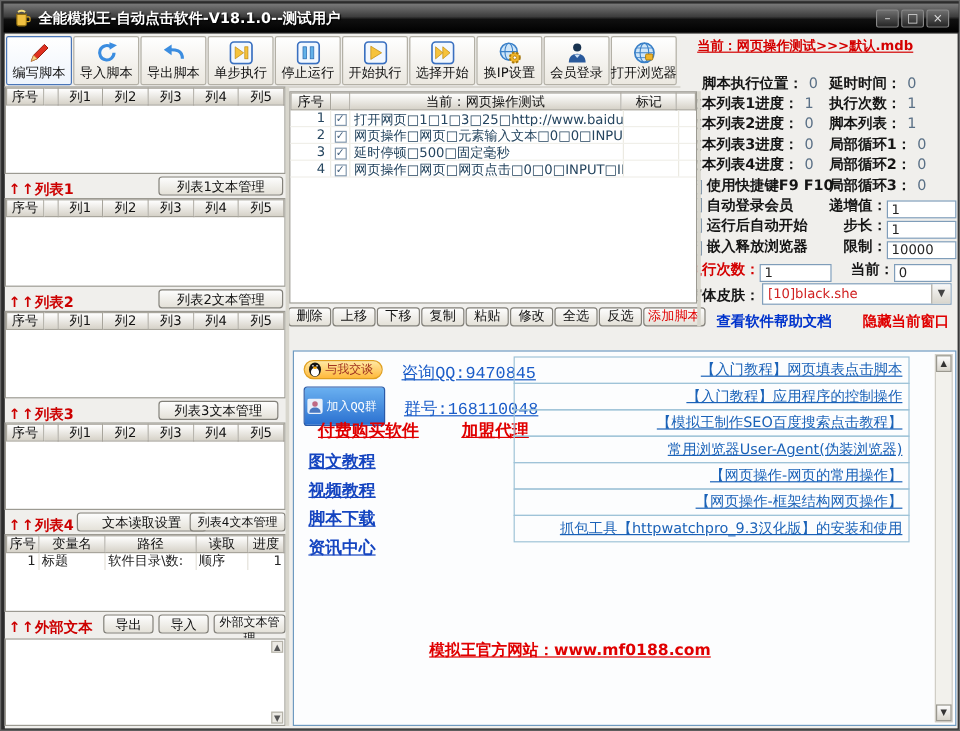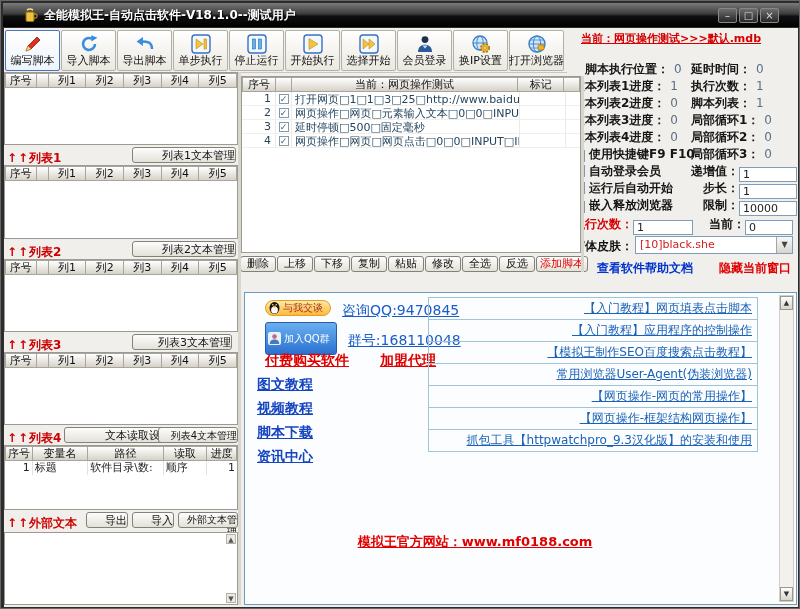--- a/index.html
+++ b/index.html
@@ -2,21 +2,21 @@
 <html><head>
 <meta charset="utf-8">
 <style>
   * { box-sizing: border-box; margin: 0; padding: 0; }
   body { font-family: "DejaVu Sans", "Liberation Sans", sans-serif; background:#888; }
   .stage { position:relative; width:800px; height:609px; background:#2c2c2c; overflow:hidden;
            border:1px solid #666; }
   
   .titlebar { position:absolute; left:2px; top:2px; width:796px; height:24px;
     background:linear-gradient(#7a7a7a 0%, #3d3d3d 45%, #101010 55%, #000 100%);
-    display:flex; align-items:center; padding:0 20px; }
+    display:flex; align-items:center; padding:0 8px; }
   .titlebar .title { color:#fff; font-size:12px; font-weight:bold; margin-left:5px;
     text-shadow:1px 1px 1px #000; white-space:nowrap; }
   .winbtns { margin-left:auto; display:flex; gap:2px; }
   .wbtn { width:19px; height:15px; background:linear-gradient(#6e6e6e,#262626);
     border:1px solid #888; color:#ddd; font-size:10px; line-height:13px; text-align:center;
     border-radius:2px; cursor:default; }
   
   .client { position:absolute; left:3px; top:27px; width:794px; height:579px; background:#f0efec; }
   
   .toolbar { position:absolute; left:3px; top:28px; width:563px; height:44px;
@@ -55,21 +55,21 @@
     border:1px solid #9c9a92; }
   .lhead { display:flex; height:15px; }
   .hc { background:linear-gradient(#ffffff,#d6d2c8); border:1px solid #a8a59c; border-left:none;
     font-size:11px; text-align:center; line-height:13px; color:#111; overflow:hidden; }
   .hc:first-child { border-left:1px solid #a8a59c; }
   .lsec { position:absolute; left:3px; width:234px; height:16px; }
   .arrows { color:#cc0000; font-weight:bold; font-size:12px; letter-spacing:1px; margin-left:3px; }
   .seclabel { color:#cc0000; font-weight:bold; font-size:12px; }
   .secbtn { position:absolute; height:16px; background:linear-gradient(#fdfdfd,#e4e1d8);
     border:1px solid #83817a; border-radius:3px; font-size:11px; line-height:13px;
-    padding:0 0; color:#111; font-family:inherit;text-align:right; }
+    padding:0 0; color:#111; font-family:inherit; }
   .drow { display:flex; height:14px; font-size:11px; color:#222; }
   .dc { border-right:1px solid #e4e2da; padding:0 2px; line-height:14px; overflow:hidden; white-space:nowrap; }
   .extbox { position:absolute; left:3px; width:234px; background:#fff; border:1px solid #9c9a92; }
   .mini-arrow { position:absolute; right:1px; width:10px; height:10px; font-size:7px;
     color:#555; text-align:center; line-height:10px; background:#eceae4; border:1px solid #b5b2a8; }
   
   .scripttable { position:absolute; left:240px; top:75px; width:340px; height:177px;
     background:#fff; border:1px solid #9c9a92; }
   .srow2 { display:flex; height:14px; font-size:11px; color:#25455f; border-bottom:1px solid #f0efe9; }
   .cnum { width:34px; text-align:right; padding-right:4px; border-right:1px solid #eceae2; }
@@ -87,29 +87,29 @@
   
   .tabbar { position:absolute; left:243px; top:272px; width:553px; height:19px; display:flex; }
   .tab { flex:1; background:linear-gradient(#fdfdfd,#e2dfd6); border:1px solid #8a887e;
     border-left:none; font-size:12px; text-align:center; line-height:17px; color:#222; }
   .tab:first-child { border-left:1px solid #8a887e; }
   .tab.active { background:linear-gradient(#fffdf2,#f6eed2); border-top:2px solid #f0a020;
     font-weight:bold; line-height:15px; }
   
   .content { position:absolute; left:243px; top:291px; width:553px; height:313px;
     background:#fcfdfe; border:1px solid #6e9ac0; }
-  .qqrow { position:absolute; left:20px; white-space:nowrap; }
+  .qqrow { position:absolute; left:8px; white-space:nowrap;font-family:Liberation Mono, monospace; }
   .qq-talk { display:inline-flex; align-items:center; height:16px;
     background:linear-gradient(#ffe9a4,#ffb93c); border:1px solid #e0a020; border-radius:8px;
     padding:0 7px 0 2px; font-size:10px; color:#a03320; }
   .qq-group { display:inline-flex; align-items:center; height:33px;
     background:linear-gradient(#6ab0f0,#2a70d0); border:1px solid #2a5aa8; border-radius:3px;
     padding:0 6px 0 2px; font-size:10px; color:#fff; }
   .qqlink { font-size:14px; color:#1a5cc8; text-decoration:underline; margin-left:6px; }
-  .redlink { font-size:14px; font-weight:bold; color:#e00000; text-decoration:underline; }
+  .redlink { font-size:14px; font-weight:bold; color:#e00000; text-decoration:underline;margin-left:12px; }
   .navlink { position:absolute; left:12px; font-size:14px; font-weight:bold; color:#1545c0;
     text-decoration:underline; white-space:nowrap; }
   .articles { position:absolute; left:183px; top:5px; width:330px; }
   .acell { border:1px solid #9fc3d8; margin-top:-1px; padding:3px 5px; font-size:12px;
     line-height:15px;text-align:right; }
   .acell a, .alink { color:#1a62b8; text-decoration:underline; }
   .vscroll { position:absolute; right:2px; top:2px; width:15px; height:307px; background:#f2f1ec;
     border:1px solid #d0cec6; }
   .varrow { position:absolute; left:0; width:13px; height:14px; background:linear-gradient(#fdfdfd,#d8d5cc);
     border:1px solid #9a988f; font-size:7px; color:#333; text-align:center; line-height:13px; }
@@ -188,35 +188,35 @@
     <div class="tbtn">
       <svg viewBox="0 0 20 20">
           <rect x="1" y="1" width="18" height="18" rx="3" fill="#f2f8ff" stroke="#3a70c0" stroke-width="1.4"></rect>
           <polygon points="4,5 10,10 4,15" fill="#f6c33c" stroke="#c08a10" stroke-width="0.6"></polygon>
           <polygon points="10,5 16,10 10,15" fill="#f6c33c" stroke="#c08a10" stroke-width="0.6"></polygon>
         </svg>
       <span class="tlabel">选择开始</span>
     </div>
     <div class="tbtn">
       <svg viewBox="0 0 20 20">
-          <circle cx="10" cy="5.6" r="3.4" fill="#18324f"></circle>
-          <path d="M3 18 c0-5 3.2-7.2 7-7.2 s7 2.2 7 7.2 Z" fill="#2a5a9c"></path>
-          <path d="M7.5 11.4 l2.5 3 l2.5-3 Z" fill="#cfe2f5"></path>
-        </svg>
-      <span class="tlabel">会员登录</span>
-    </div>
-    <div class="tbtn">
-      <svg viewBox="0 0 20 20">
           <circle cx="9" cy="9" r="7" fill="#cfe6f8" stroke="#3a80c8" stroke-width="1.3"></circle>
           <ellipse cx="9" cy="9" rx="3.2" ry="7" fill="none" stroke="#3a80c8" stroke-width="0.9"></ellipse>
           <line x1="2" y1="9" x2="16" y2="9" stroke="#3a80c8" stroke-width="0.9"></line>
           <circle cx="14" cy="14" r="4.2" fill="#f0b428" stroke="#a87a10" stroke-width="1.6" stroke-dasharray="2 1.4"></circle>
           <circle cx="14" cy="14" r="1.4" fill="#fff" stroke="#a87a10" stroke-width="0.7"></circle>
         </svg>
       <span class="tlabel">换IP设置</span>
+    </div>
+    <div class="tbtn">
+      <svg viewBox="0 0 20 20">
+          <circle cx="10" cy="5.6" r="3.4" fill="#18324f"></circle>
+          <path d="M3 18 c0-5 3.2-7.2 7-7.2 s7 2.2 7 7.2 Z" fill="#2a5a9c"></path>
+          <path d="M7.5 11.4 l2.5 3 l2.5-3 Z" fill="#cfe2f5"></path>
+        </svg>
+      <span class="tlabel">会员登录</span>
     </div>
     <div class="tbtn">
       <svg viewBox="0 0 20 20">
           <circle cx="10" cy="10" r="8" fill="#cfe6f8" stroke="#3a80c8" stroke-width="1.4"></circle>
           <ellipse cx="10" cy="10" rx="3.6" ry="8" fill="none" stroke="#3a80c8" stroke-width="0.9"></ellipse>
           <line x1="2" y1="10" x2="18" y2="10" stroke="#3a80c8" stroke-width="0.9"></line>
           <line x1="3" y1="6" x2="17" y2="6" stroke="#3a80c8" stroke-width="0.7"></line>
           <line x1="3" y1="14" x2="17" y2="14" stroke="#3a80c8" stroke-width="0.7"></line>
           <rect x="11" y="11" width="6" height="5" rx="1" fill="#f0b428" stroke="#a87a10" stroke-width="0.8"></rect>
         </svg>

